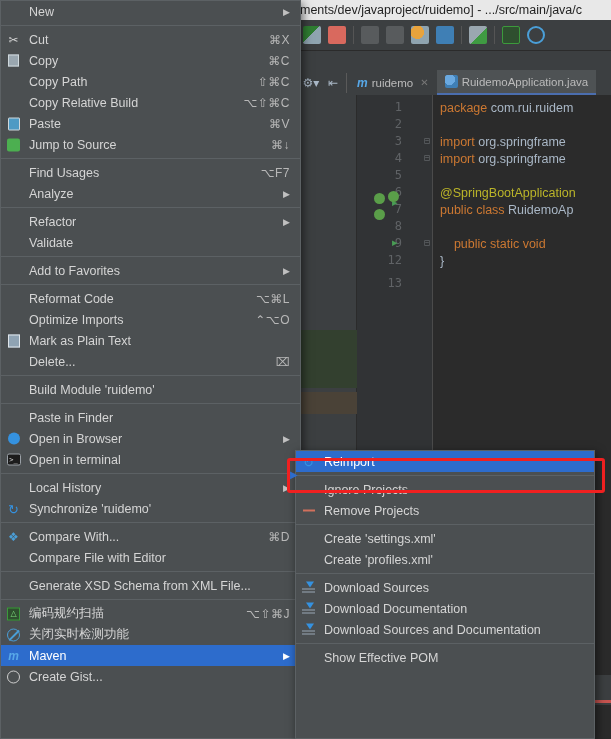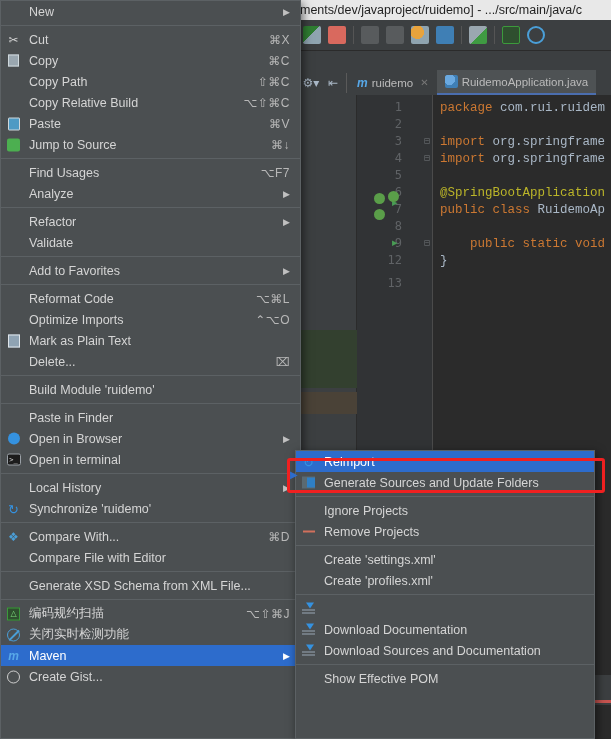--- a/index.html
+++ b/index.html
@@ -44,21 +44,21 @@
 
   
   .proj-panel { position:absolute; left:295px; top:95px; width:62px; height:580px; background:#3c3f41; border-right:1px solid #2b2b2b; }
   .proj-hl-green { position:absolute; left:6px; top:235px; width:56px; height:58px; background:#33402f; }
   .proj-hl-brown { position:absolute; left:6px; top:297px; width:56px; height:22px; background:#4a4237; }
 
   
   .editor { position: absolute; left: 357px; top: 95px; width: 254px; height: 580px; background: #2b2b2b; }
   .gutter { position: absolute; left: 357px; top: 95px; width: 76px; height: 580px; background: #313335; border-right: 1px solid #4b4b4b;}
   .lnum { position: absolute; right: 30px; color: #606366; font-family: "DejaVu Sans Mono", monospace; font-size: 12px; }
-  .code { position: absolute; left: 440px; top: 95px; width: 171px; font-family: Liberation Mono, monospace; font-size: 12.5px; white-space: pre; }
+  .code { position: absolute; left: 440px; top: 95px; width: 171px; font-family: Liberation Sans, sans-serif; font-size: 12.5px; white-space: pre; }
   .code div { height: 17px; line-height: 17px; }
   .kw { color: #cc7832; } .ann { color: #bbb529; }
   .cls { color: #a9b7c6; } .pl { color: #a9b7c6; }
   .fold { position:absolute; color:#606366; font-size:10px; font-family:"DejaVu Sans Mono", monospace;}
   .grun { position:absolute; color:#499c54; font-size:11px;}
 
   .console { position:absolute; left:295px; top:705px; width:316px; height:34px; background:#2b2b2b; overflow:hidden;
              font-family:"DejaVu Sans Mono", monospace; font-size:10.5px; color:#5a8f74; padding-left:40px; line-height:14px;}
   .redline { position:absolute; left:295px; top:700px; width:316px; height:3px; background:#c75450; }
 
@@ -352,26 +352,20 @@
       </div>
     </div>
 
   <div class="menu menu-right" id="menu-right">
       <div class="mi sel">
         <span class="ico">
           <span class="ic-sync">↻</span>
         </span>
         <span class="label">Reimport</span>
       </div>
-      <div class="mi">
-        <span class="ico">
-          <span class="ic-gsrc"></span>
-        </span>
-        <span class="label">Generate Sources and Update Folders</span>
-      </div>
       <div class="sep"></div>
       <div class="mi">
         <span class="label">Ignore Projects</span>
       </div>
       <div class="mi">
         <span class="ico">
           <span class="ic-minus"></span>
         </span>
         <span class="label">Remove Projects</span>
       </div>
@@ -384,20 +378,21 @@
       </div>
       <div class="sep"></div>
       <div class="mi">
         <span class="ico">
           <span class="ic-dl">
             <i class="arw"></i>
             <i class="b1"></i>
             <i class="b2"></i>
           </span>
         </span>
+        <span class="label">Download Sources</span>
       </div>
       <div class="mi">
         <span class="ico">
           <span class="ic-dl">
             <i class="arw"></i>
             <i class="b1"></i>
             <i class="b2"></i>
           </span>
         </span>
         <span class="label">Download Documentation</span>

